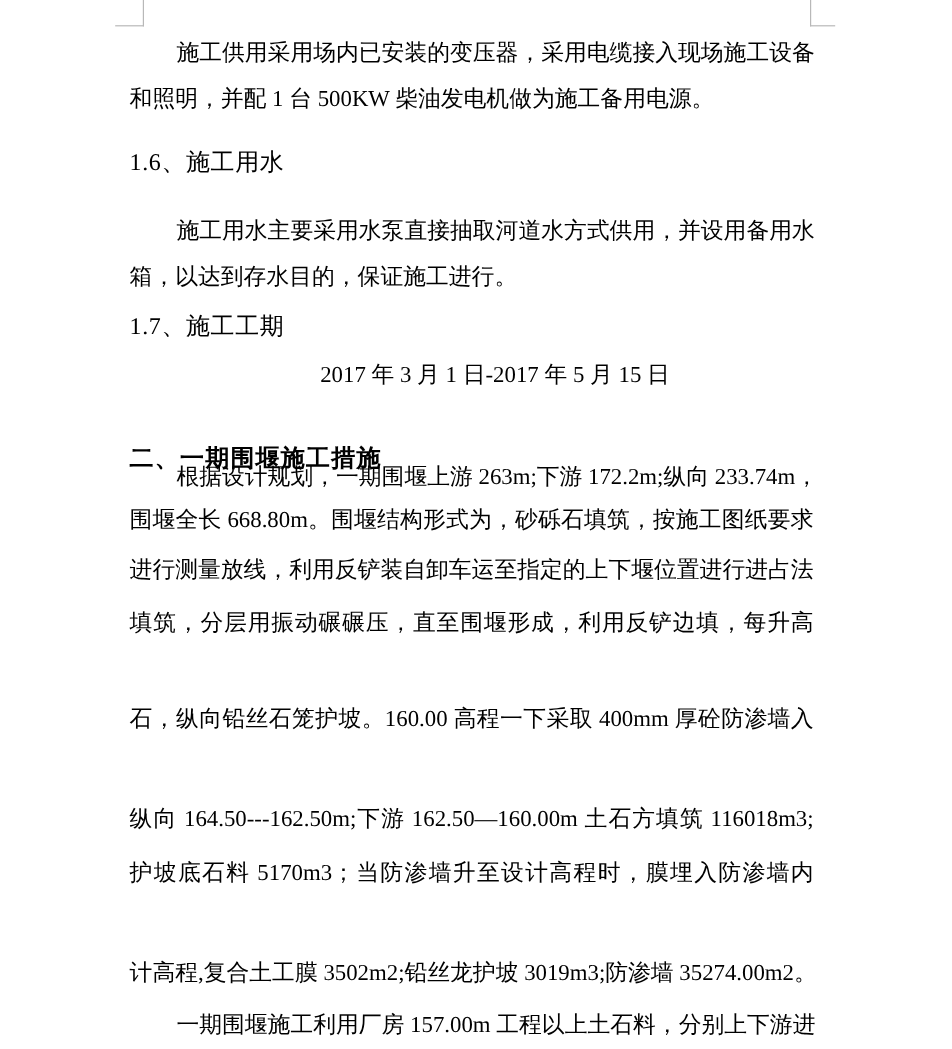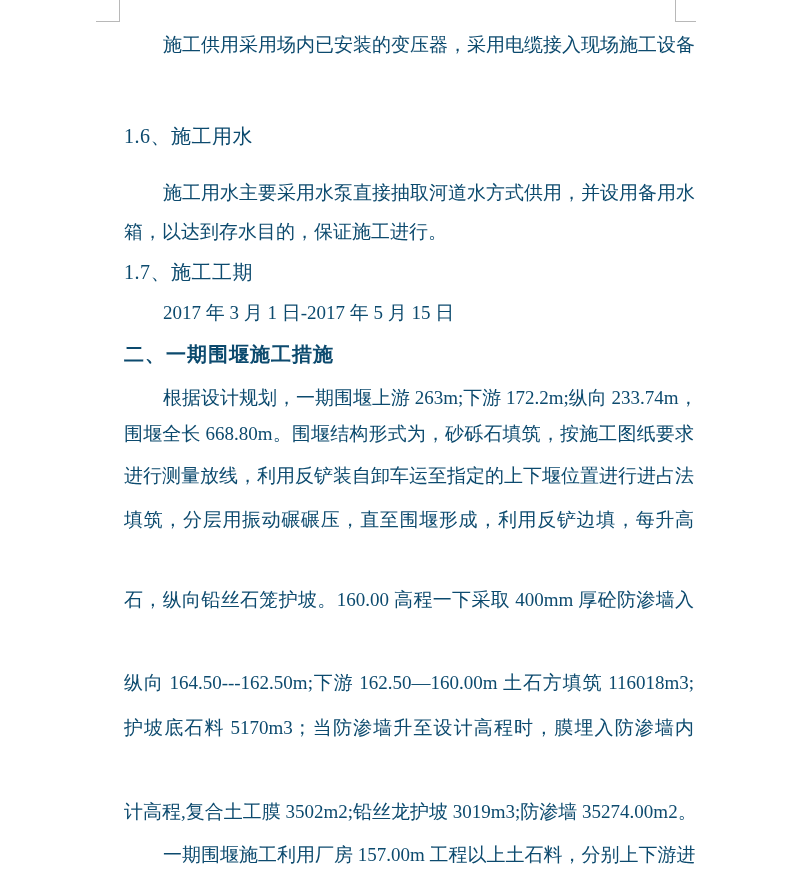--- a/index.html
+++ b/index.html
@@ -14,38 +14,39 @@
   }
   
   .cropmark {
     position:absolute; top:0; height:21px;
     border-bottom:1px solid #b8b8b8;
   }
   .cropmark.left  { left:96px;  width:23px; border-right:1px solid #b8b8b8; }
   .cropmark.right { left:675px; width:20px; border-left:1px solid #b8b8b8; }
   
   .ln {
-    position:absolute; left:124px; width:570px;
+    position:absolute; left:108px; width:570px;
     font-size:19px; line-height:28px; height:28px;
-    color:#0c4a6e; white-space:nowrap;
+    color:#000000; white-space:nowrap;
   }
   .j { text-align:justify; text-align-last:justify; }
-  .i { text-indent:39px; }
+  .i { text-indent:39px;text-align:center; }
   .h  { font-size:20px; letter-spacing:0.5px; }
-  .hb { font-size:20px; font-weight:bold; letter-spacing:1px; }
+  .hb { font-size:20px; font-weight:bold; letter-spacing:1px;margin-top:28px; }
 </style>
 </head>
 <body>
 
 <div class="page">
 
   <div class="cropmark left"></div>
   <div class="cropmark right"></div>
 
   <div class="ln j i" style="top:31px">施工供用采用场内已安装的变压器，采用电缆接入现场施工设备</div>
+  <div class="ln" style="top:69px">和照明，并配 1 台 500KW 柴油发电机做为施工备用电源。</div>
 
   <div class="ln h" style="top:122px">1.6、施工用水</div>
 
   <div class="ln j i" style="top:179px">施工用水主要采用水泵直接抽取河道水方式供用，并设用备用水</div>
   <div class="ln" style="top:218px">箱，以达到存水目的，保证施工进行。</div>
 
   <div class="ln h" style="top:258px">1.7、施工工期</div>
 
   <div class="ln i" style="top:299px">2017 年 3 月 1 日-2017 年 5 月 15 日</div>
 

